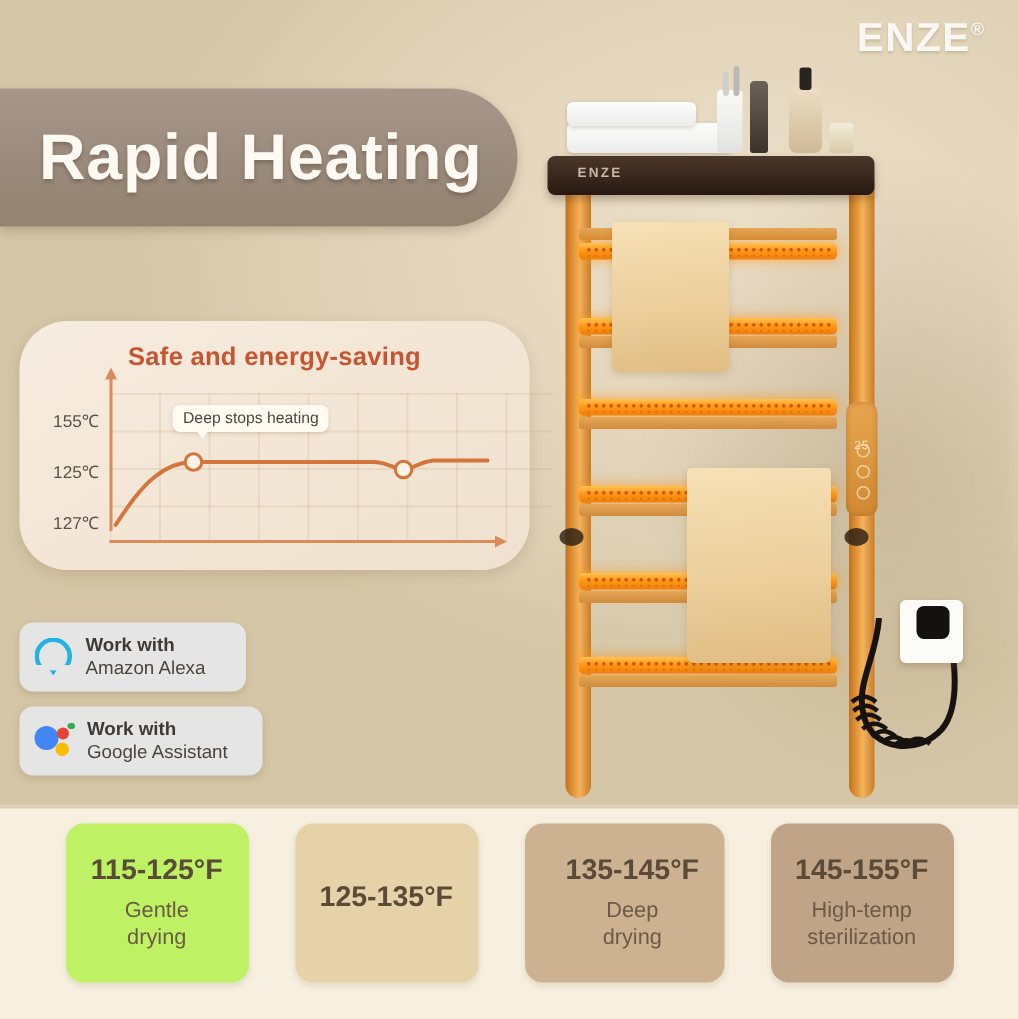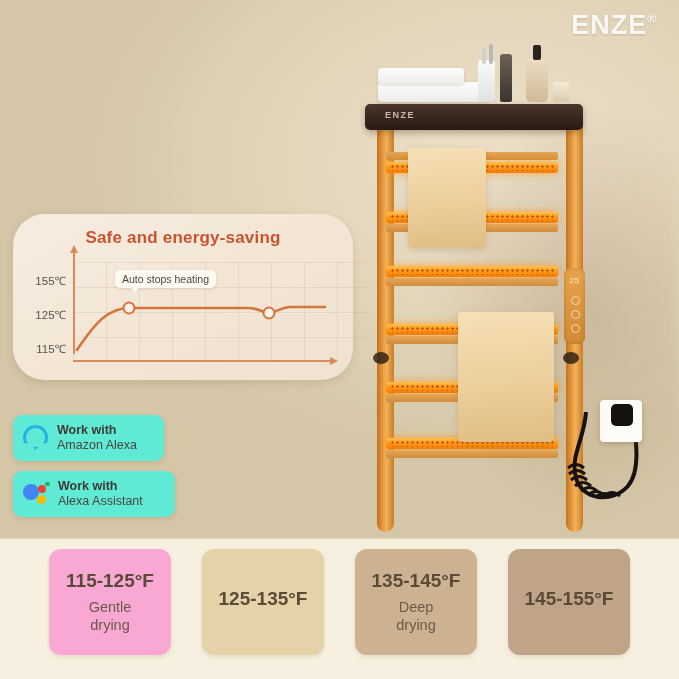--- a/index.html
+++ b/index.html
@@ -91,21 +91,21 @@
   }
   .tip:after{
     content:"";position:absolute;border-left:4px solid transparent;
     border-right:4px solid transparent;
   }
   .tip.up:after{bottom:-5px;left:16px;border-top:6px solid #fffaf2;}
   .tip.down:after{top:-5px;left:22px;border-bottom:6px solid #fffaf2;}
 
   
   .badge{
-    position:absolute;left:13px;background:#5eead4;border-radius:9px;
+    position:absolute;left:13px;background:#e5e5e5;border-radius:9px;
     display:flex;align-items:center;gap:9px;padding:8px 13px 8px 10px;
     box-shadow:0 2px 5px rgba(130,105,75,.22);
   }
   .badge .txt{line-height:1.18;}
   .badge .t1{font-size:12.5px;font-weight:bold;color:#3e3a35;}
   .badge .t2{font-size:12.5px;color:#4a453e;}
   .alexa-ring{
     width:25px;height:25px;border-radius:50%;
     border:3.4px solid #23b2e6;box-sizing:border-box;
     clip-path:polygon(0 0,100% 0,100% 72%,68% 72%,50% 100%,32% 72%,0 72%);
@@ -173,21 +173,21 @@
   }
   .wt1{left:18px;top:30px;width:110px;height:20px;}
   .wt2{left:18px;top:16px;width:86px;height:16px;}
   .bottle{position:absolute;border-radius:3px;}
   .panel{
     position:absolute;left:204px;top:216px;width:21px;height:76px;border-radius:7px;
     background:linear-gradient(180deg,#e8a44f 0%,#d08a33 100%);
     box-shadow:inset 0 0 4px rgba(120,70,10,.35);
   }
   .panel .readout{
-    position:absolute;left:0;right:0;top:8px;text-align:center;
+    position:absolute;left:0;right:0;top:24px;text-align:center;
     font-size:8px;color:#fde7bf;letter-spacing:.5px;
   }
   .panel .btn{
     position:absolute;left:7px;width:7px;height:7px;border-radius:50%;
     border:1px solid rgba(255,235,200,.75);
   }
   .outlet{
     position:absolute;left:240px;top:348px;width:42px;height:42px;border-radius:4px;
     background:#fbfbf8;box-shadow:0 2px 5px rgba(120,95,60,.35);
   }
@@ -270,80 +270,85 @@
     </svg>
     <div class="outlet"></div>
     <div class="plug"></div>
   </div>
 
   <div class="logo">
     <span>ENZE</span>
     <span class="reg">®</span>
   </div>
 
+  <div class="banner">
+    <div class="banner-text">Rapid Heating</div>
+  </div>
 
   <div class="chart-card">
     <div class="chart-title">Safe and energy-saving</div>
 
     <div class="plot">
       <div class="grid"></div>
       <div class="axis-y"></div>
       <div class="axis-x"></div>
 
       <div class="ylab" style="top:18px;">155℃</div>
       <div class="ylab" style="top:52px;">125℃</div>
-      <div class="ylab" style="top:86px;">115℃</div>
+      <div class="ylab" style="top:86px;">127℃</div>
 
       <svg class="curve" viewBox="0 0 265 104" preserveAspectRatio="none">
         <path d="M4 100 C12 88 20 76 30 68 C40 60 48 58 56 58
                  L175 58 C186 58 190 63 196 63 C202 63 206 58 216 57 L252 57" fill="none" stroke="#d4753d" stroke-width="2.6" stroke-linecap="round"></path>
       </svg>
 
       <div class="marker" style="left:56px;top:46px;"></div>
       <div class="marker" style="left:196px;top:51px;"></div>
 
-      <div class="tip up" style="left:42px;top:8px;">Auto stops heating</div>
+      <div class="tip up" style="left:42px;top:8px;">Deep stops heating</div>
     </div>
   </div>
 
   <div class="badge" style="top:415px;width:151px;box-sizing:border-box;">
     <div class="alexa-ring"></div>
     <div class="txt">
       <div class="t1">Work with</div>
       <div class="t2">Amazon Alexa</div>
     </div>
   </div>
 
   <div class="badge" style="top:471px;width:162px;box-sizing:border-box;">
     <div class="g-icon">
       <i class="g-blue"></i>
       <i class="g-red"></i>
       <i class="g-green"></i>
       <i class="g-yellow"></i>
     </div>
     <div class="txt">
       <div class="t1">Work with</div>
-      <div class="t2">Alexa Assistant</div>
+      <div class="t2">Google Assistant</div>
     </div>
   </div>
 
   <div class="bottom-strip"></div>
 
   <div class="cards">
-    <div class="tcard" style="background:#f9a8d4;">
+    <div class="tcard" style="background:#bef264;">
       <div class="range">115-125°F</div>
       <div class="desc" style="white-space:pre-line;">Gentle
 drying</div>
     </div>
     <div class="tcard" style="background:#e6d2a8;gap:32px;">
       <div class="range">125-135°F</div>
     </div>
-    <div class="tcard" style="background:#cdb292;">
+    <div class="tcard" style="background:#cdb292;padding-left:11px;">
       <div class="range">135-145°F</div>
       <div class="desc" style="white-space:pre-line;">Deep
 drying</div>
     </div>
     <div class="tcard" style="background:#c0a488;">
       <div class="range">145-155°F</div>
+      <div class="desc" style="white-space:pre-line;">High-temp
+sterilization</div>
     </div>
   </div>
 
 </div>
 
 </body></html>

